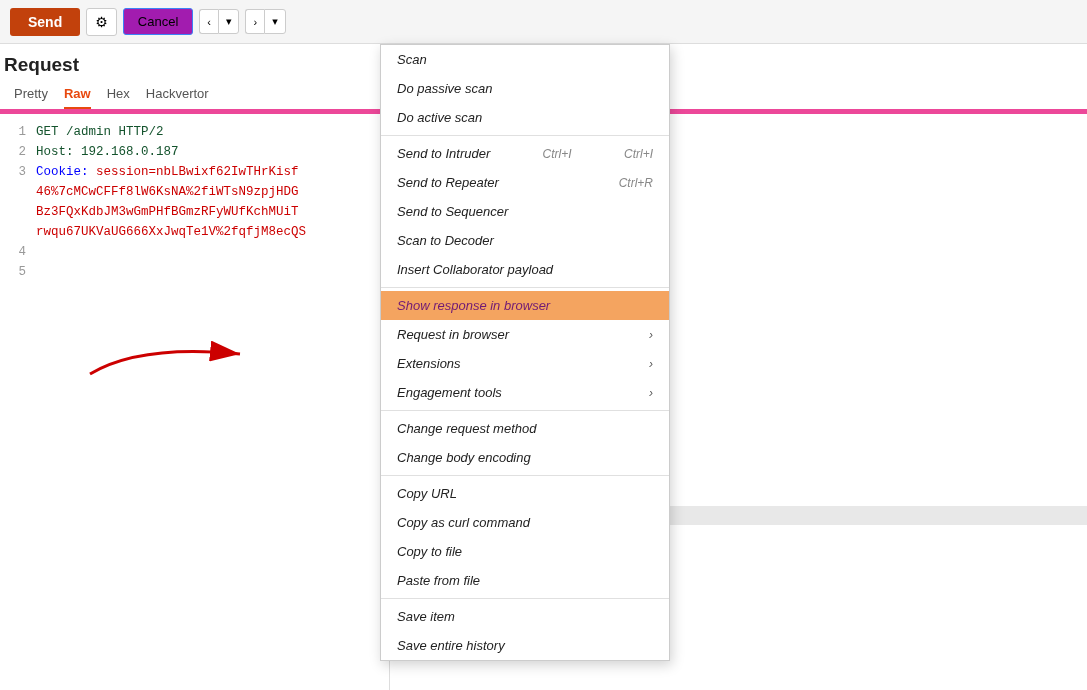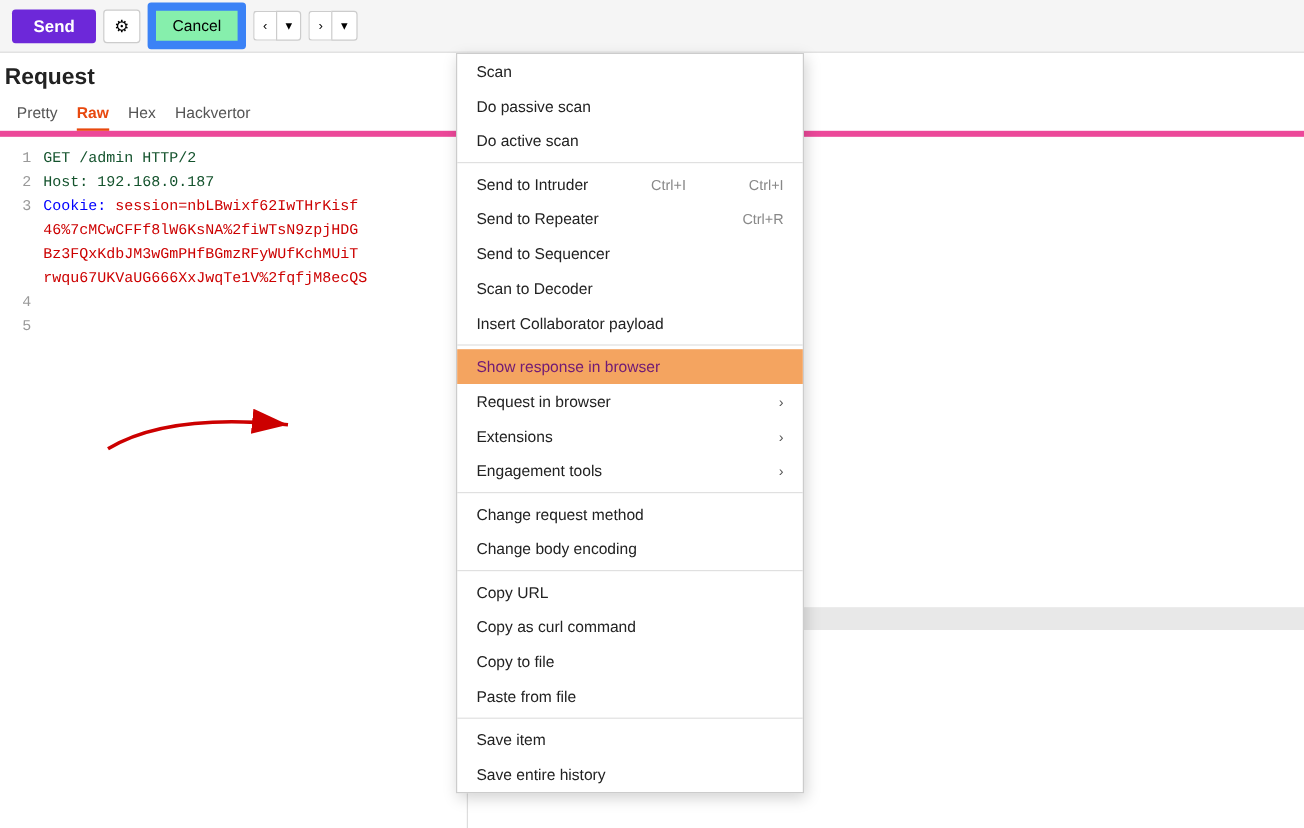--- a/index.html
+++ b/index.html
@@ -4,29 +4,29 @@
   <style>
     * { margin: 0; padding: 0; box-sizing: border-box; }
     body { font-family: 'Segoe UI', Arial, sans-serif; font-size: 13px; background: #fff; overflow: hidden; width: 1087px; height: 690px; }
 
     
     .toolbar {
       display: flex; align-items: center; padding: 6px 10px; gap: 6px;
       border-bottom: 1px solid #ddd; background: #f5f5f5; height: 44px;
     }
     .btn-send {
-      background: #6d28d9; color: #fff; border: none; padding: 6px 18px;
+      background: #c2410c; color: #fff; border: none; padding: 6px 18px;
       font-size: 14px; font-weight: bold; border-radius: 3px; cursor: pointer;
     }
     .btn-gear {
       background: #fff; border: 1px solid #ccc; padding: 5px 8px;
       border-radius: 3px; cursor: pointer; font-size: 14px;
     }
     .btn-cancel {
-      background: #86efac; border: 7px solid #3b82f6; padding: 5px 14px;
+      background: #a21caf; border: 1px solid #3b82f6; padding: 5px 14px;
       border-radius: 3px; cursor: pointer; font-size: 13px; text-align: right;
     }
 
     
     .main-layout {
       display: flex; height: calc(690px - 44px);
     }
 
     
     .request-panel {
@@ -63,21 +63,21 @@
     .kw-dark { color: #14532d; }
 
     
     .context-menu {
       position: absolute; top: 44px; left: 380px; width: 290px;
       background: #fff; border: 1px solid #ccc; box-shadow: 2px 4px 12px rgba(0,0,0,0.18);
       z-index: 100; font-size: 13px;
     }
     .menu-item {
       display: flex; align-items: center; justify-content: space-between;
-      padding: 7px 16px; cursor: pointer; color: #222;
+      padding: 7px 16px; cursor: pointer; color: #222; font-style: italic;
     }
     .menu-item.highlighted { background: #f4a460; color: #701a75; }
     .menu-item .shortcut { color: #888; font-size: 12px; }
     .menu-item .arrow { color: #555; font-size: 12px; }
     .menu-separator { height: 1px; background: #e0e0e0; margin: 3px 0; }
 
     
     .arrow-annotation {
       position: absolute; left: 80px; top: 290px; z-index: 200;
     }

